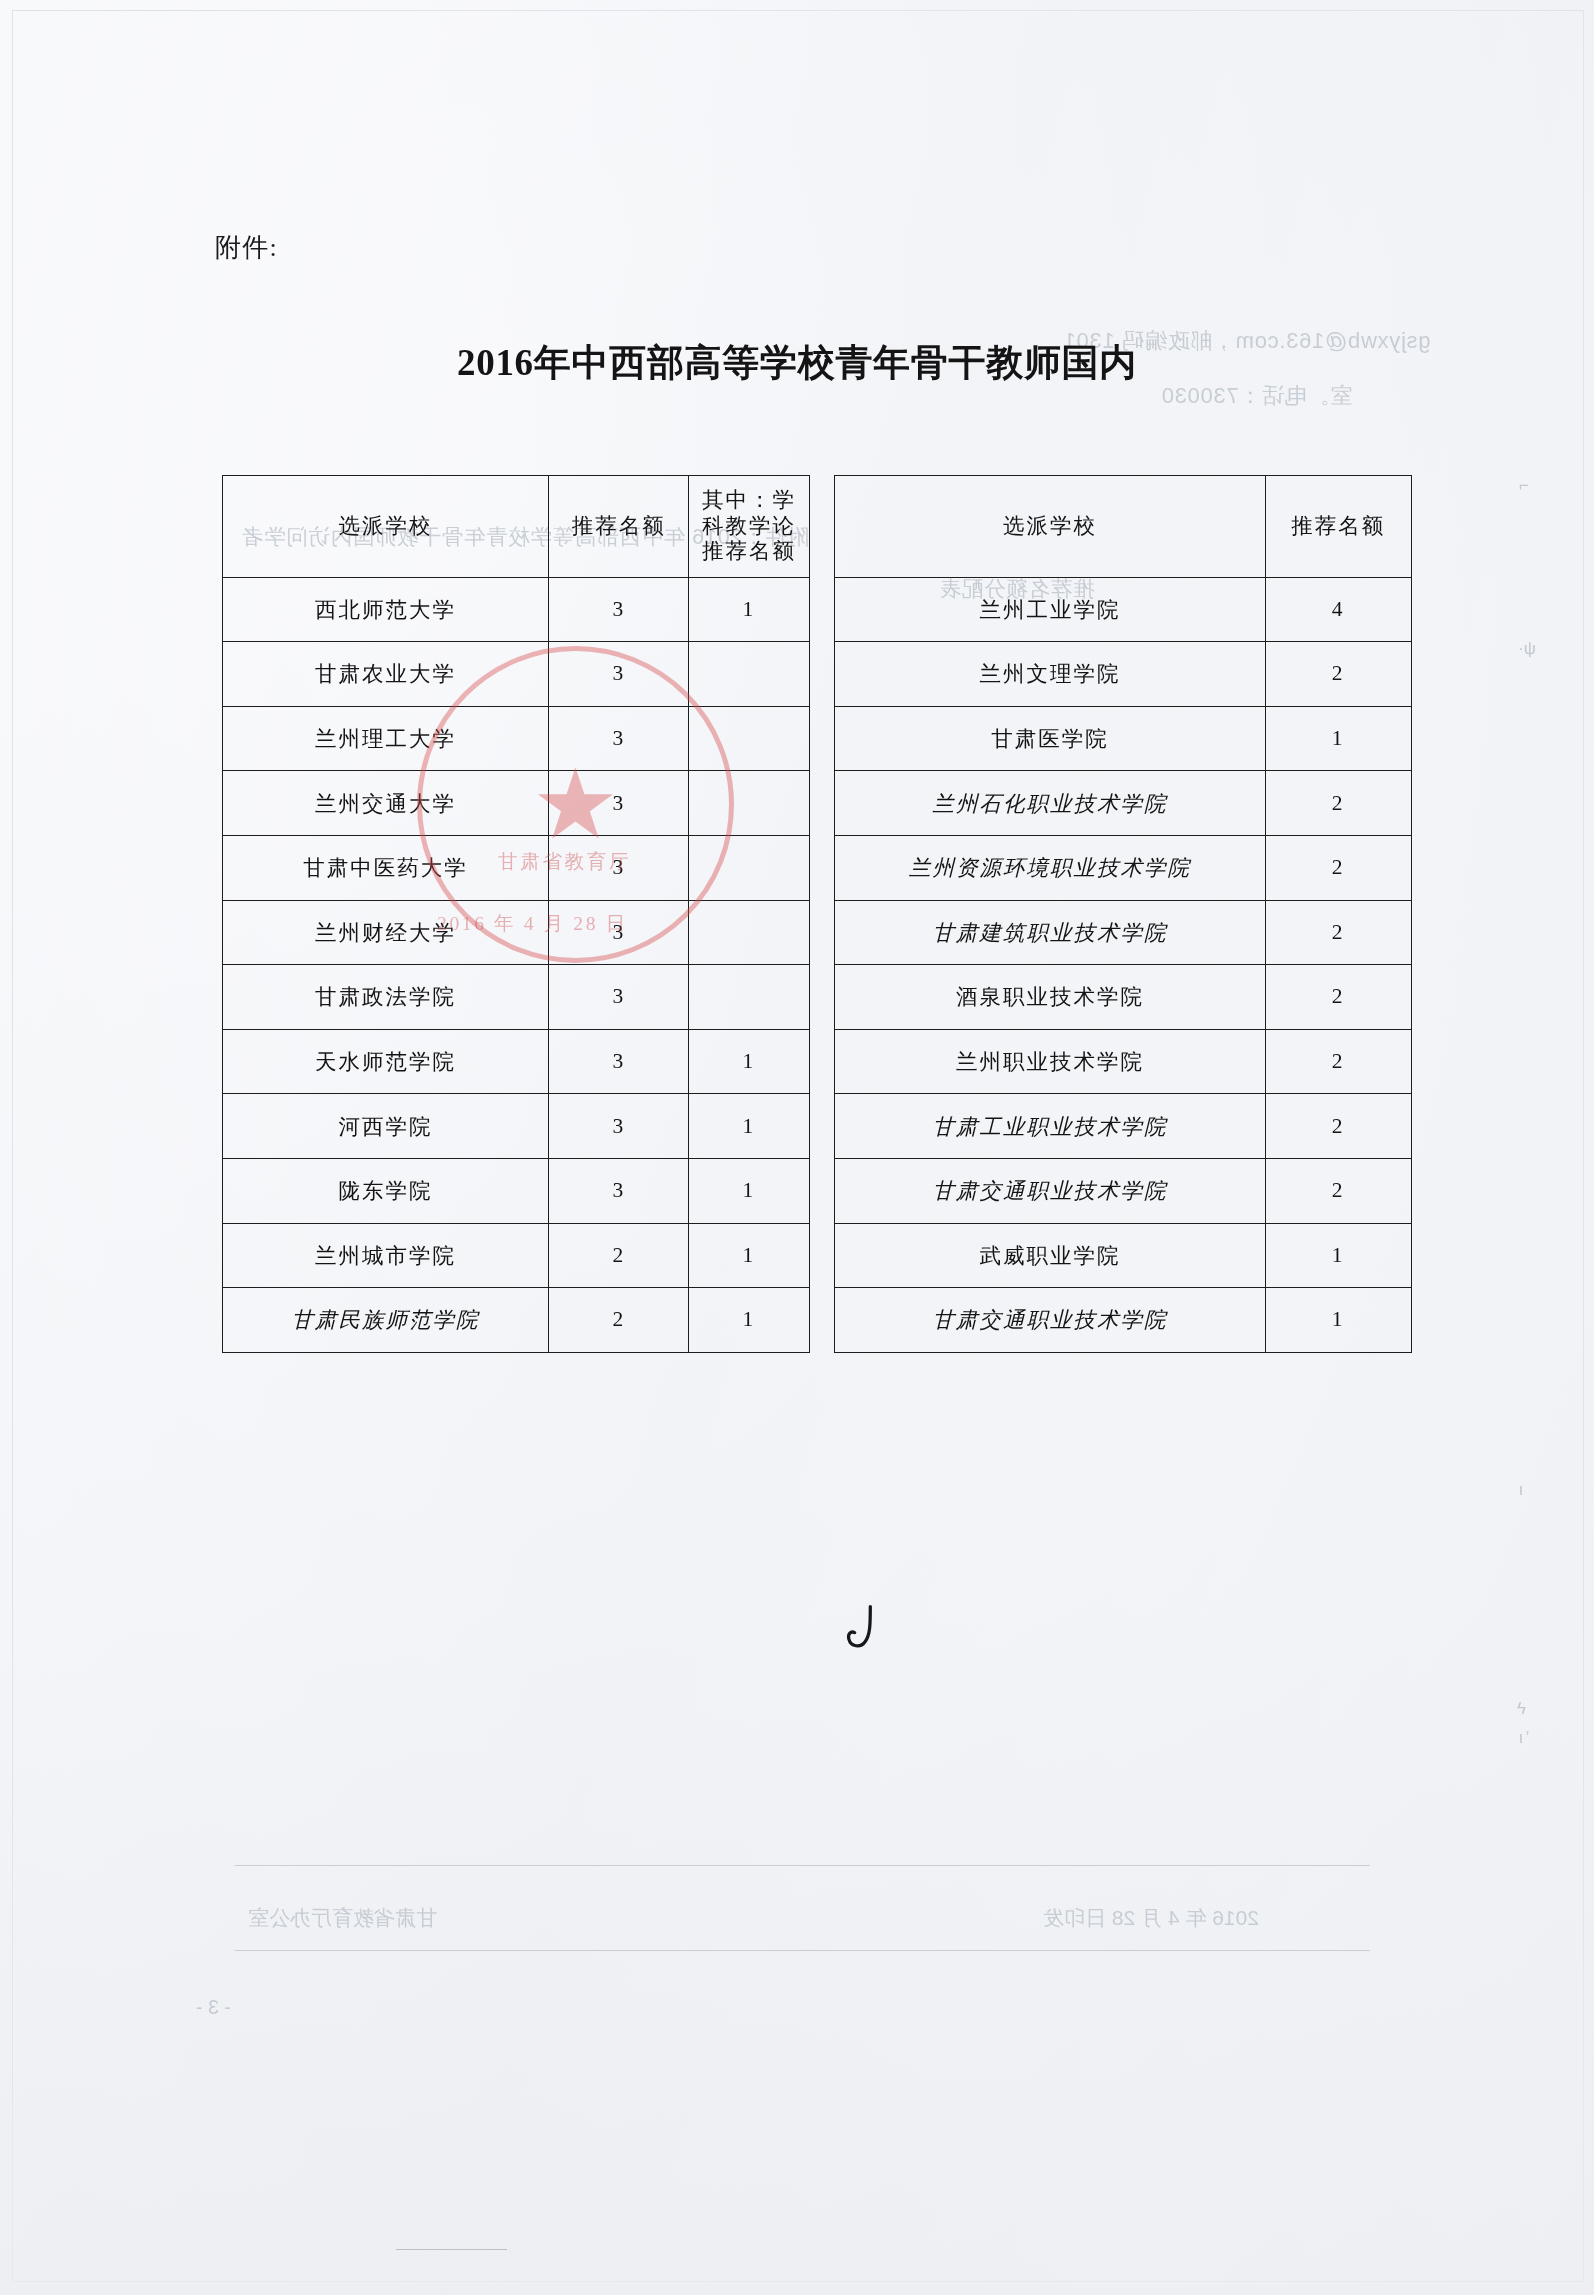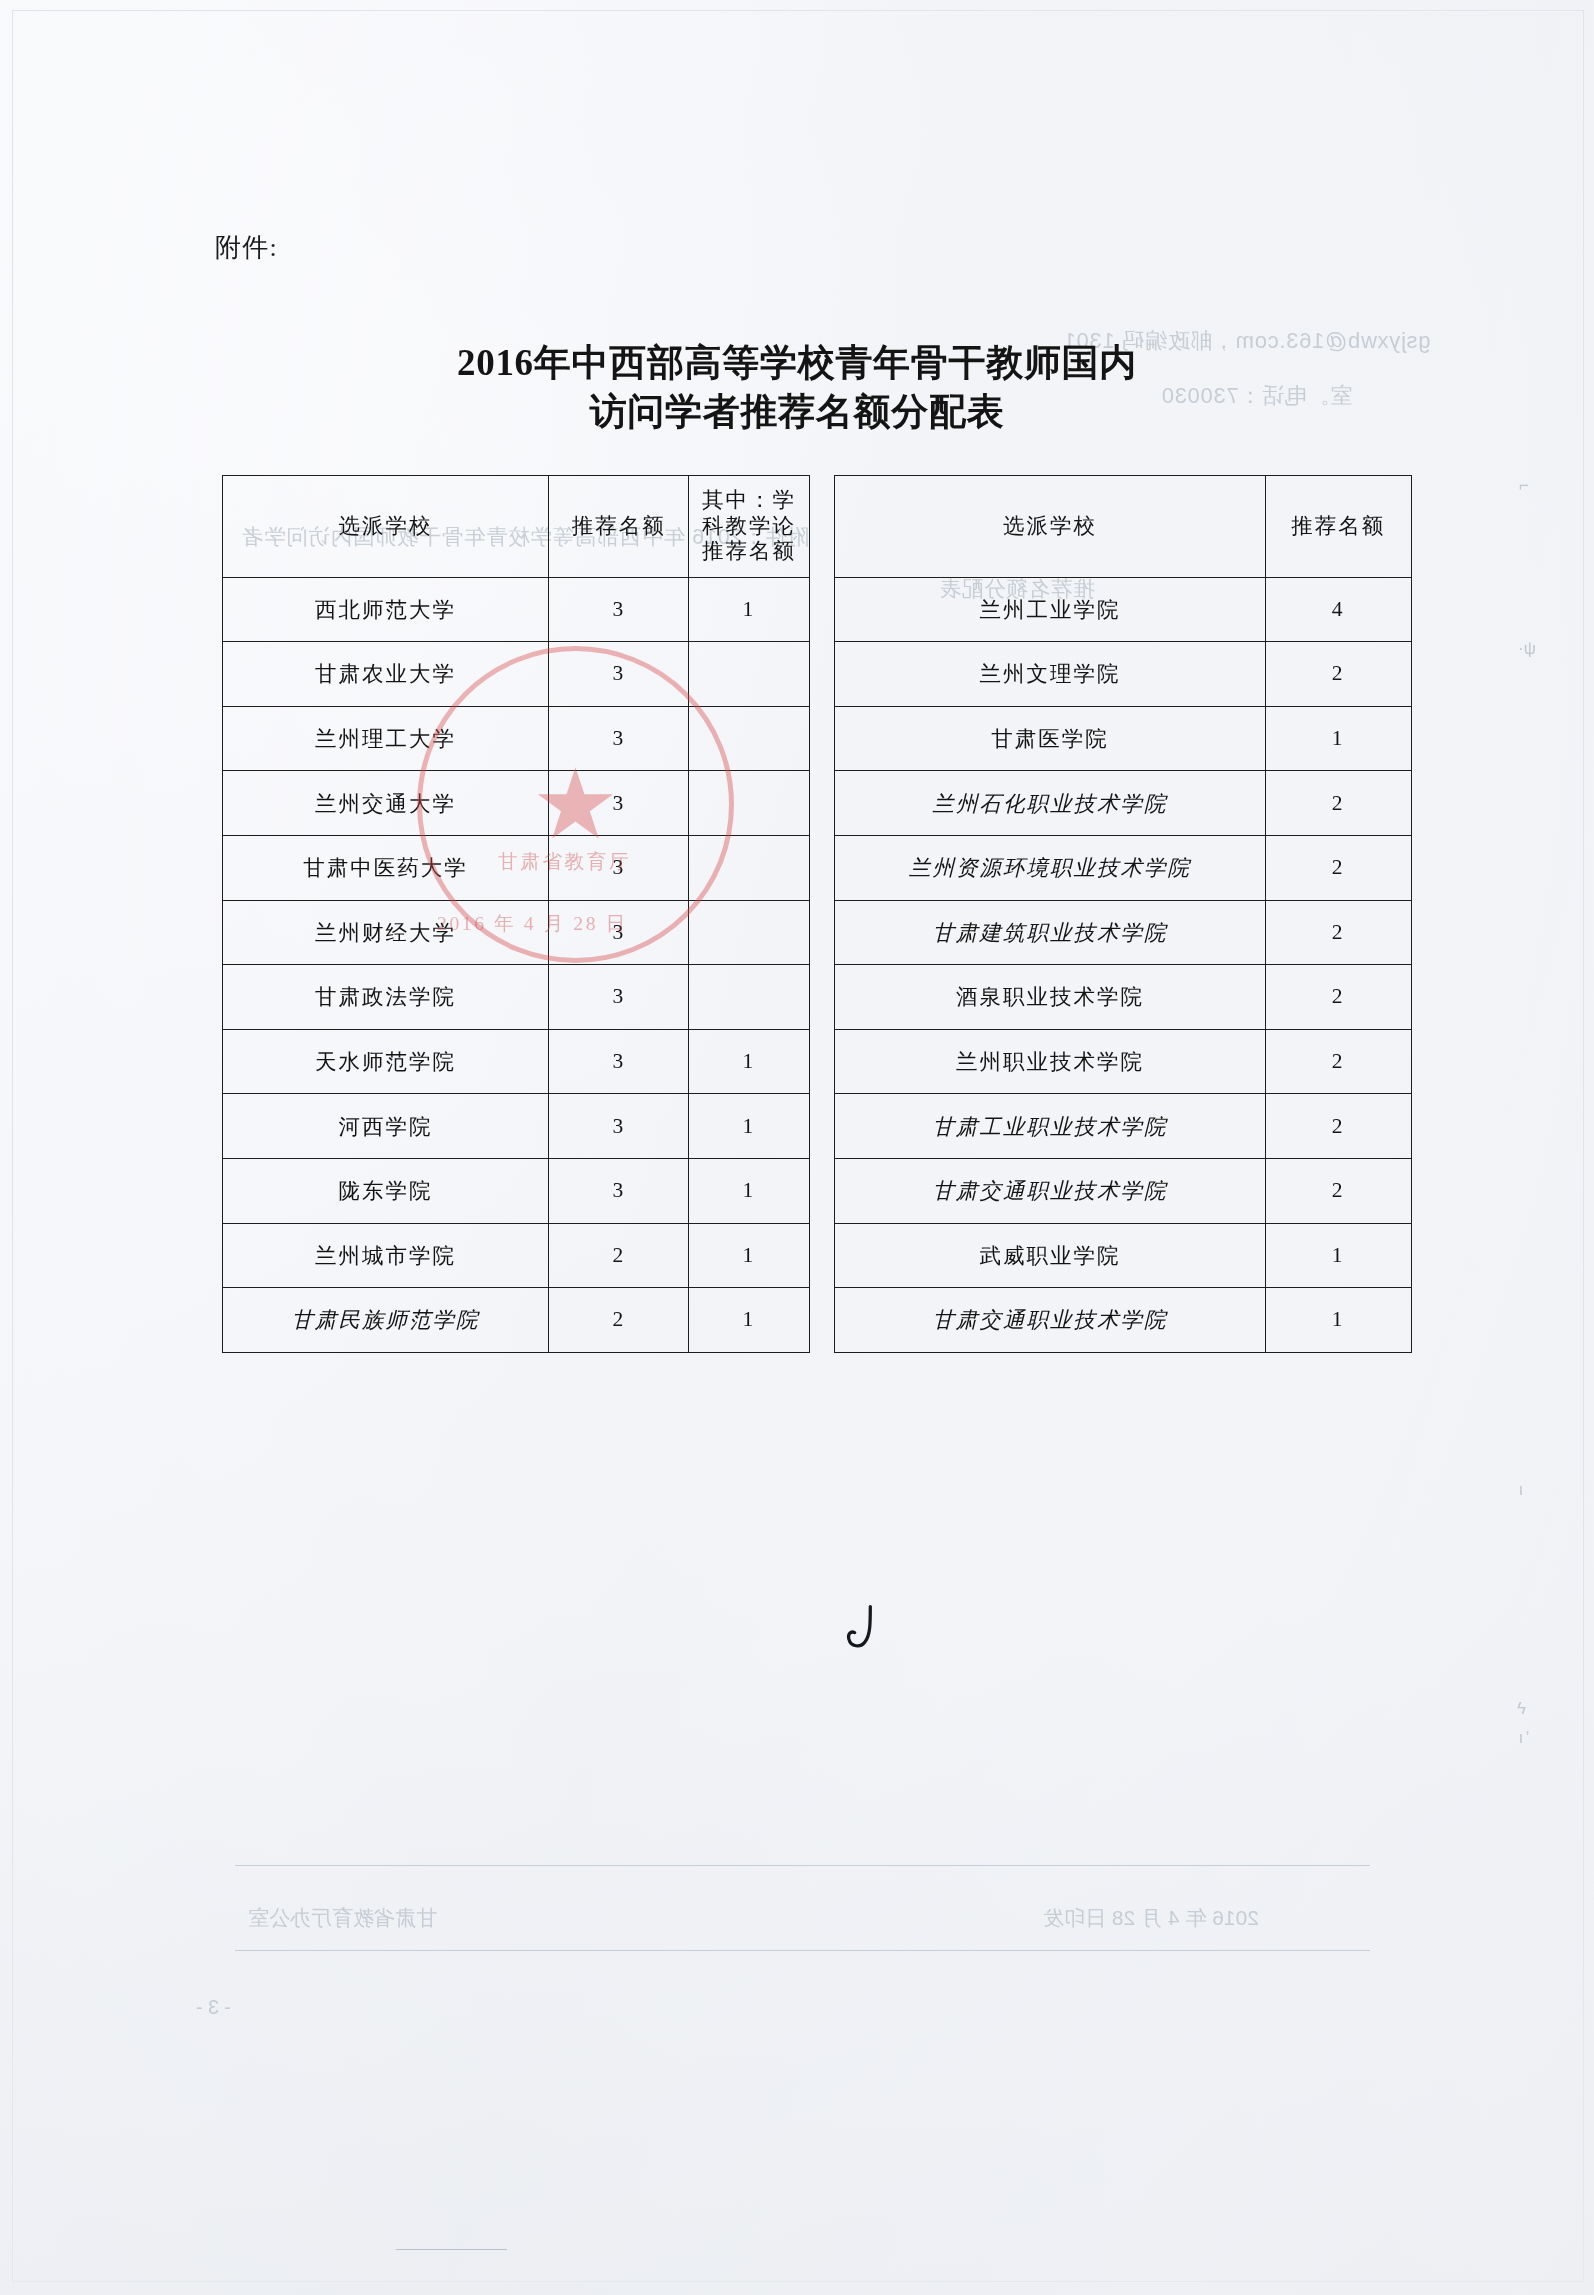--- a/index.html
+++ b/index.html
@@ -222,21 +222,20 @@
   <div class="edge-marks" style="left:1518px; top:639px;">·ψ</div>
   <div class="edge-marks" style="left:1596px; top:753px;text-align:center;">ʻʻ</div>
   <div class="edge-marks" style="left:1519px; top:1480px;">ι</div>
   <div class="edge-marks" style="left:1517px; top:1699px;">ϟ</div>
   <div class="edge-marks" style="left:1519px; top:1728px;">ι ̕</div>
 
   <div class="attach-label">附件:</div>
 
   <div class="doc-title">
     <span>2016年中西部高等学校青年骨干教师国内</span>
-    <span class="l2">访问学者推荐名额分配表</span>
   </div>
 
   <div class="table-wrap">
     <table class="alloc">
       <thead>
         <tr>
           <th class="c-school-l">选派学校</th>
           <th class="c-quota-l">推荐名额</th>
           <th class="c-sub-l hdr-sub">其中：学科教学论推荐名额</th>
           <th class="c-gap"></th>

